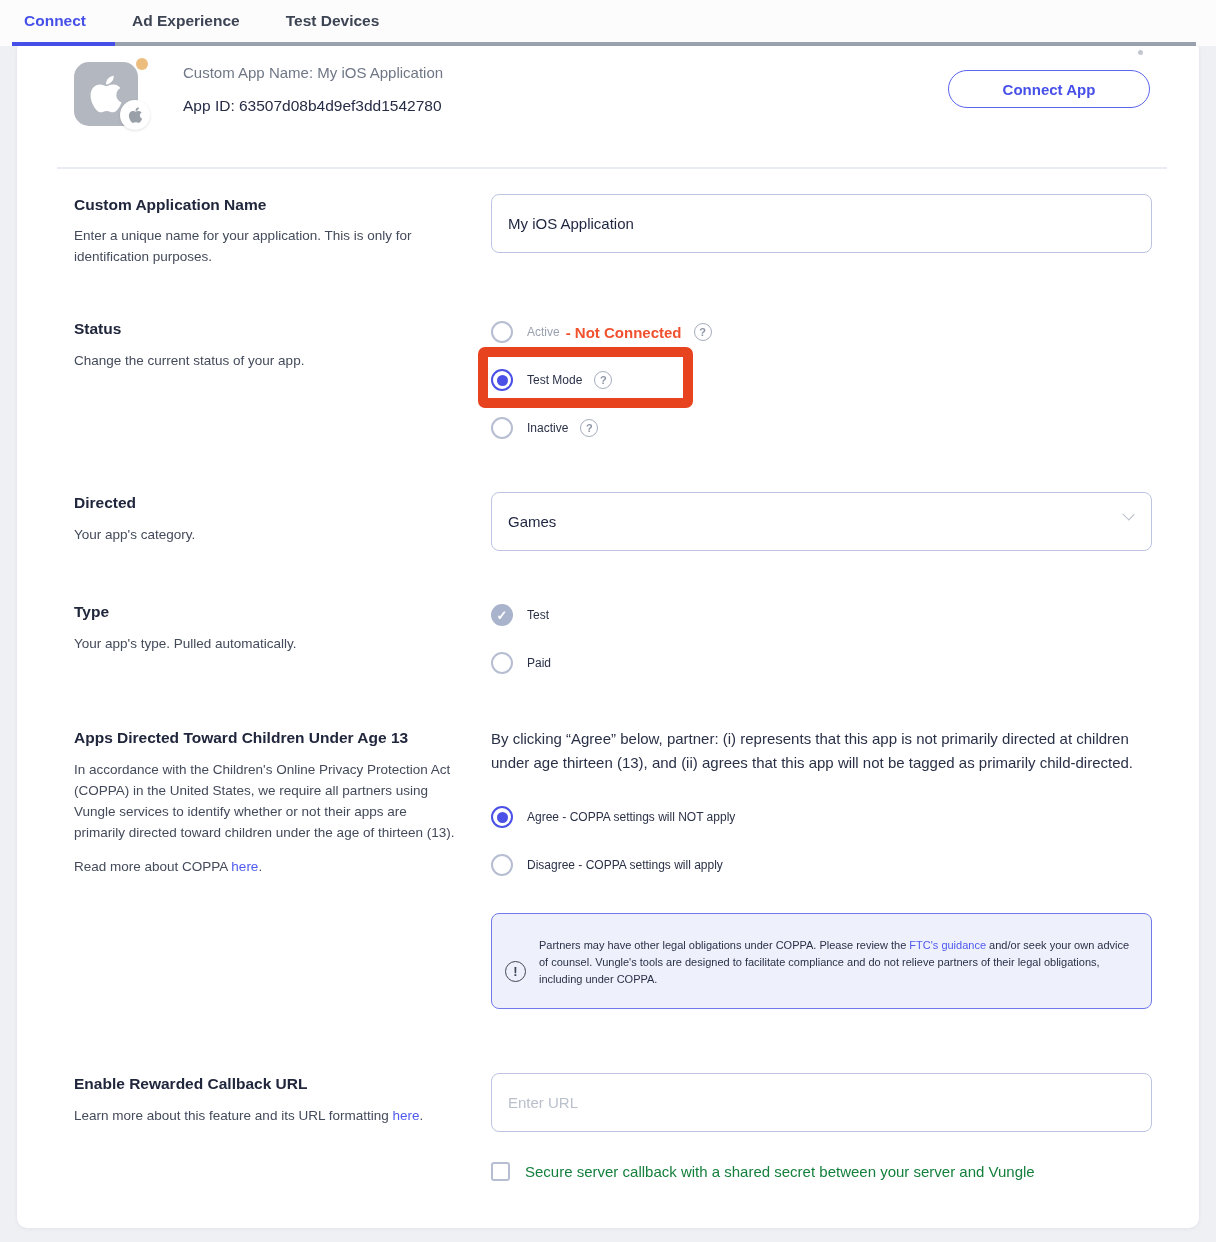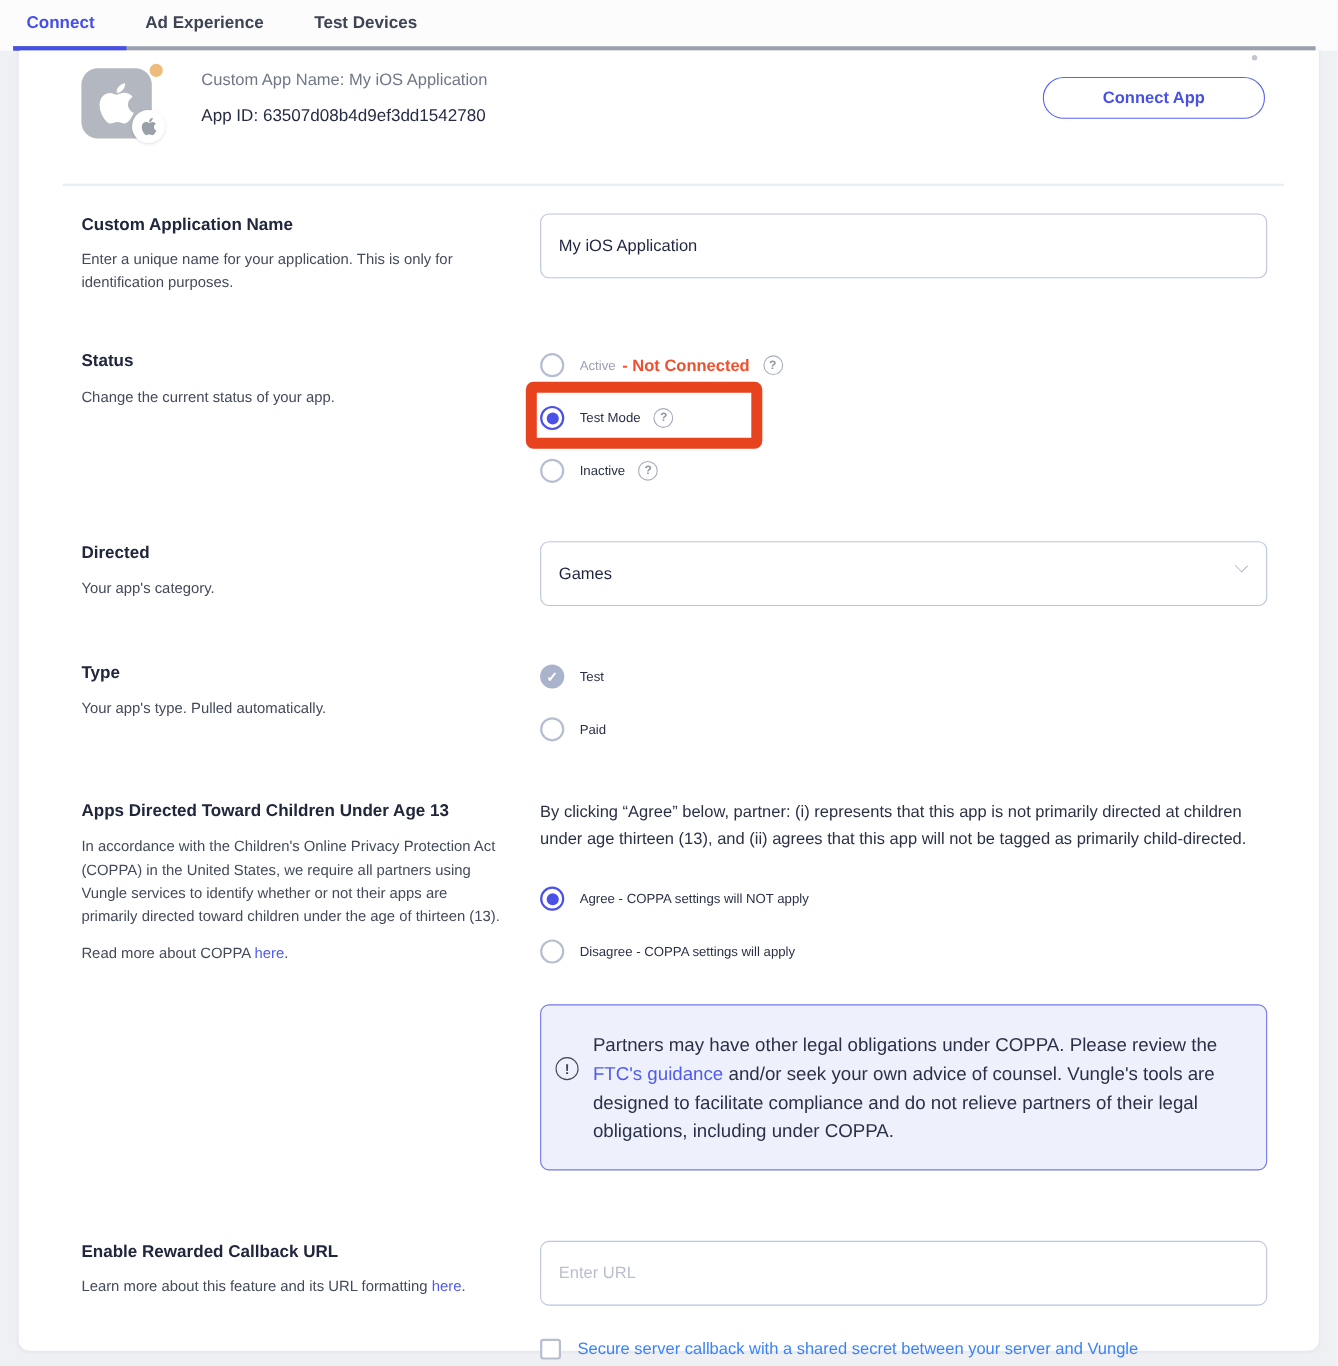--- a/index.html
+++ b/index.html
@@ -101,26 +101,26 @@
   
   .para { font-size:15px; color:#2a3147; line-height:1.6; margin-bottom:28px; }
   .notice {
     margin-top:34px; display:flex; gap:13px; align-items:flex-start;
     background:#eef0fc; border:1px solid #7079ea; border-radius:8px;
     padding:23px 18px 20px 13px;
   }
   .info-icon { width:21px; height:21px; border:1.6px solid #3f4656; border-radius:50%;
     display:flex; align-items:center; justify-content:center; flex-shrink:0; margin-top:24px; }
   .info-icon::before { content:"!"; font-size:13px; color:#3f4656; font-weight:700; }
-  .notice-text { font-size:17px; color:#2a3147; line-height:1.55; }
+  .notice-text { font-size:11px; color:#2a3147; line-height:1.55; }
 
   
   .checkbox-row { display:flex; align-items:flex-start; margin-top:28px; }
   .checkbox { width:19px; height:19px; border:2px solid #b7bed2; border-radius:3px; background:#fff; flex-shrink:0; margin-top:2px; }
-  .cb-label { margin-left:15px; font-size:15px; color:#3b82f6; line-height:1.65; max-width:620px; }
+  .cb-label { margin-left:15px; font-size:15px; color:#15803d; line-height:1.65; max-width:620px; }
 </style>
 </head>
 <body>
 
 <div class="topbar">
   <div class="tabs">
     <div class="tab active">Connect</div>
     <div class="tab">Ad Experience</div>
     <div class="tab">Test Devices</div>
   </div>

